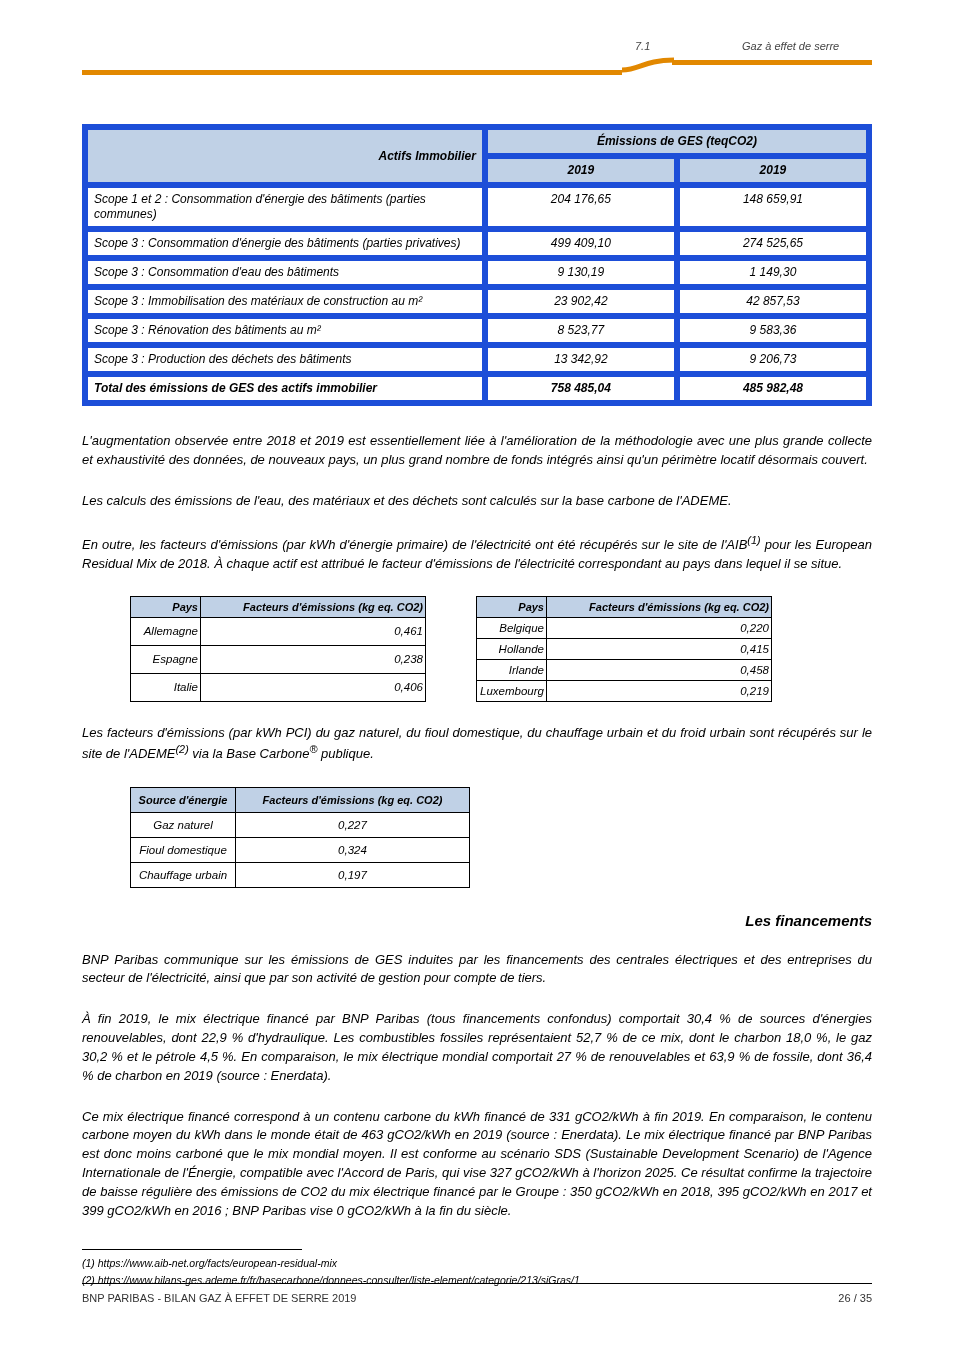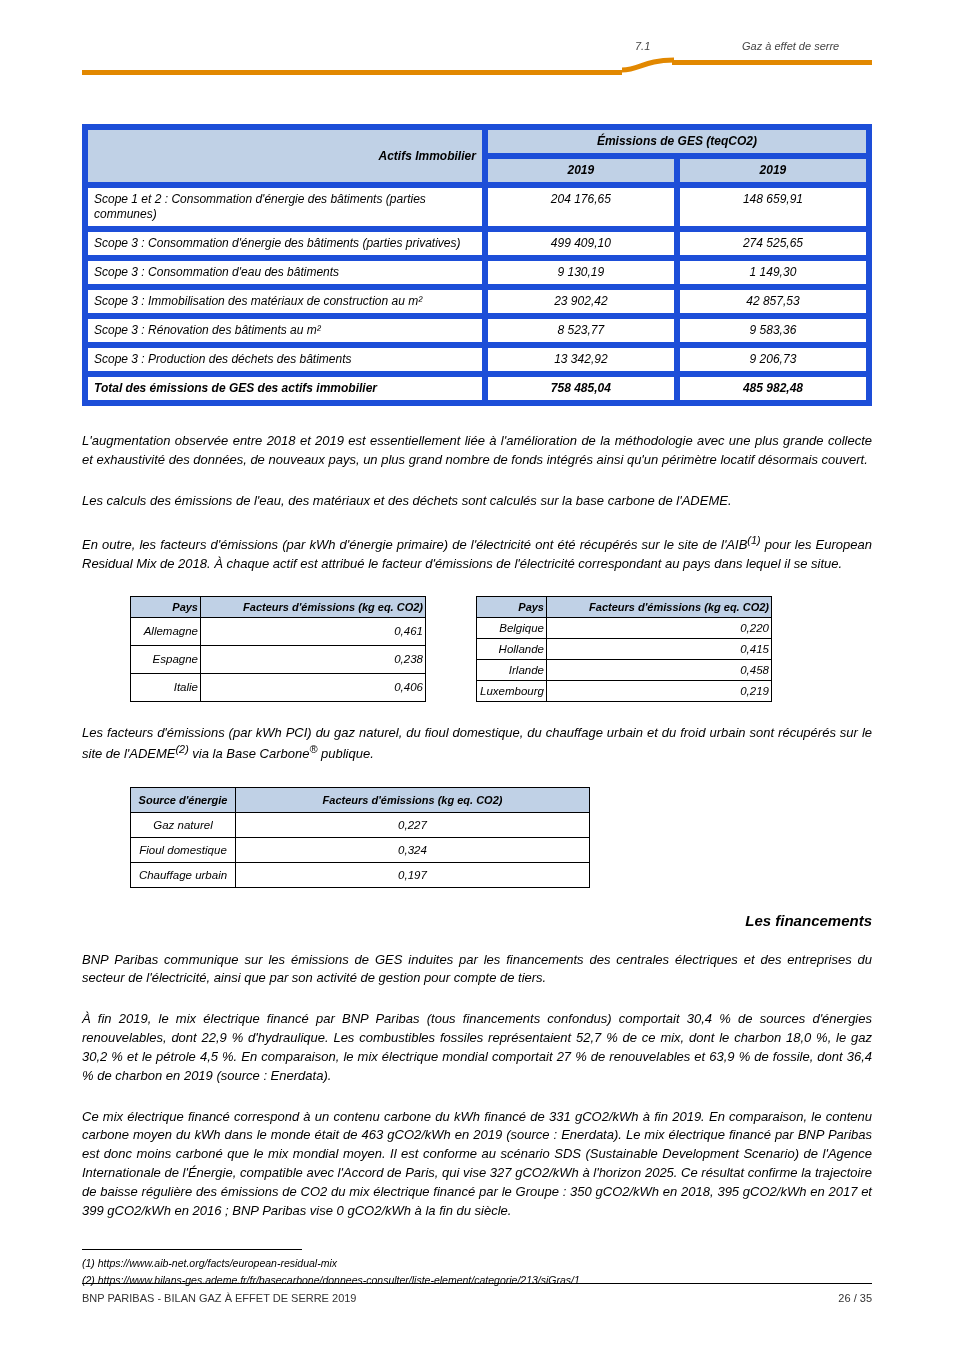--- a/index.html
+++ b/index.html
@@ -78,21 +78,21 @@
     padding: 4px 2px;
     font-size: 11.5px;
     text-align: right;
     margin-top: 43px;
   }
   table.small th { background: #C0D1E6; font-size: 11px; }
   table.small .c1 { width: 70px; }
 
   table.mid {
     border-collapse: collapse;
-    width: 460px;
+    width: 340px;
     margin: 18px 0 24px 48px;
   }
   table.mid th, table.mid td {
     border: 1px solid #000;
     padding: 6px 6px;
     font-size: 11.5px;
     text-align: center;
   }
   table.mid th { background: #C0D1E6; font-size: 11px; }
   table.mid .c1 { width: 105px; }

